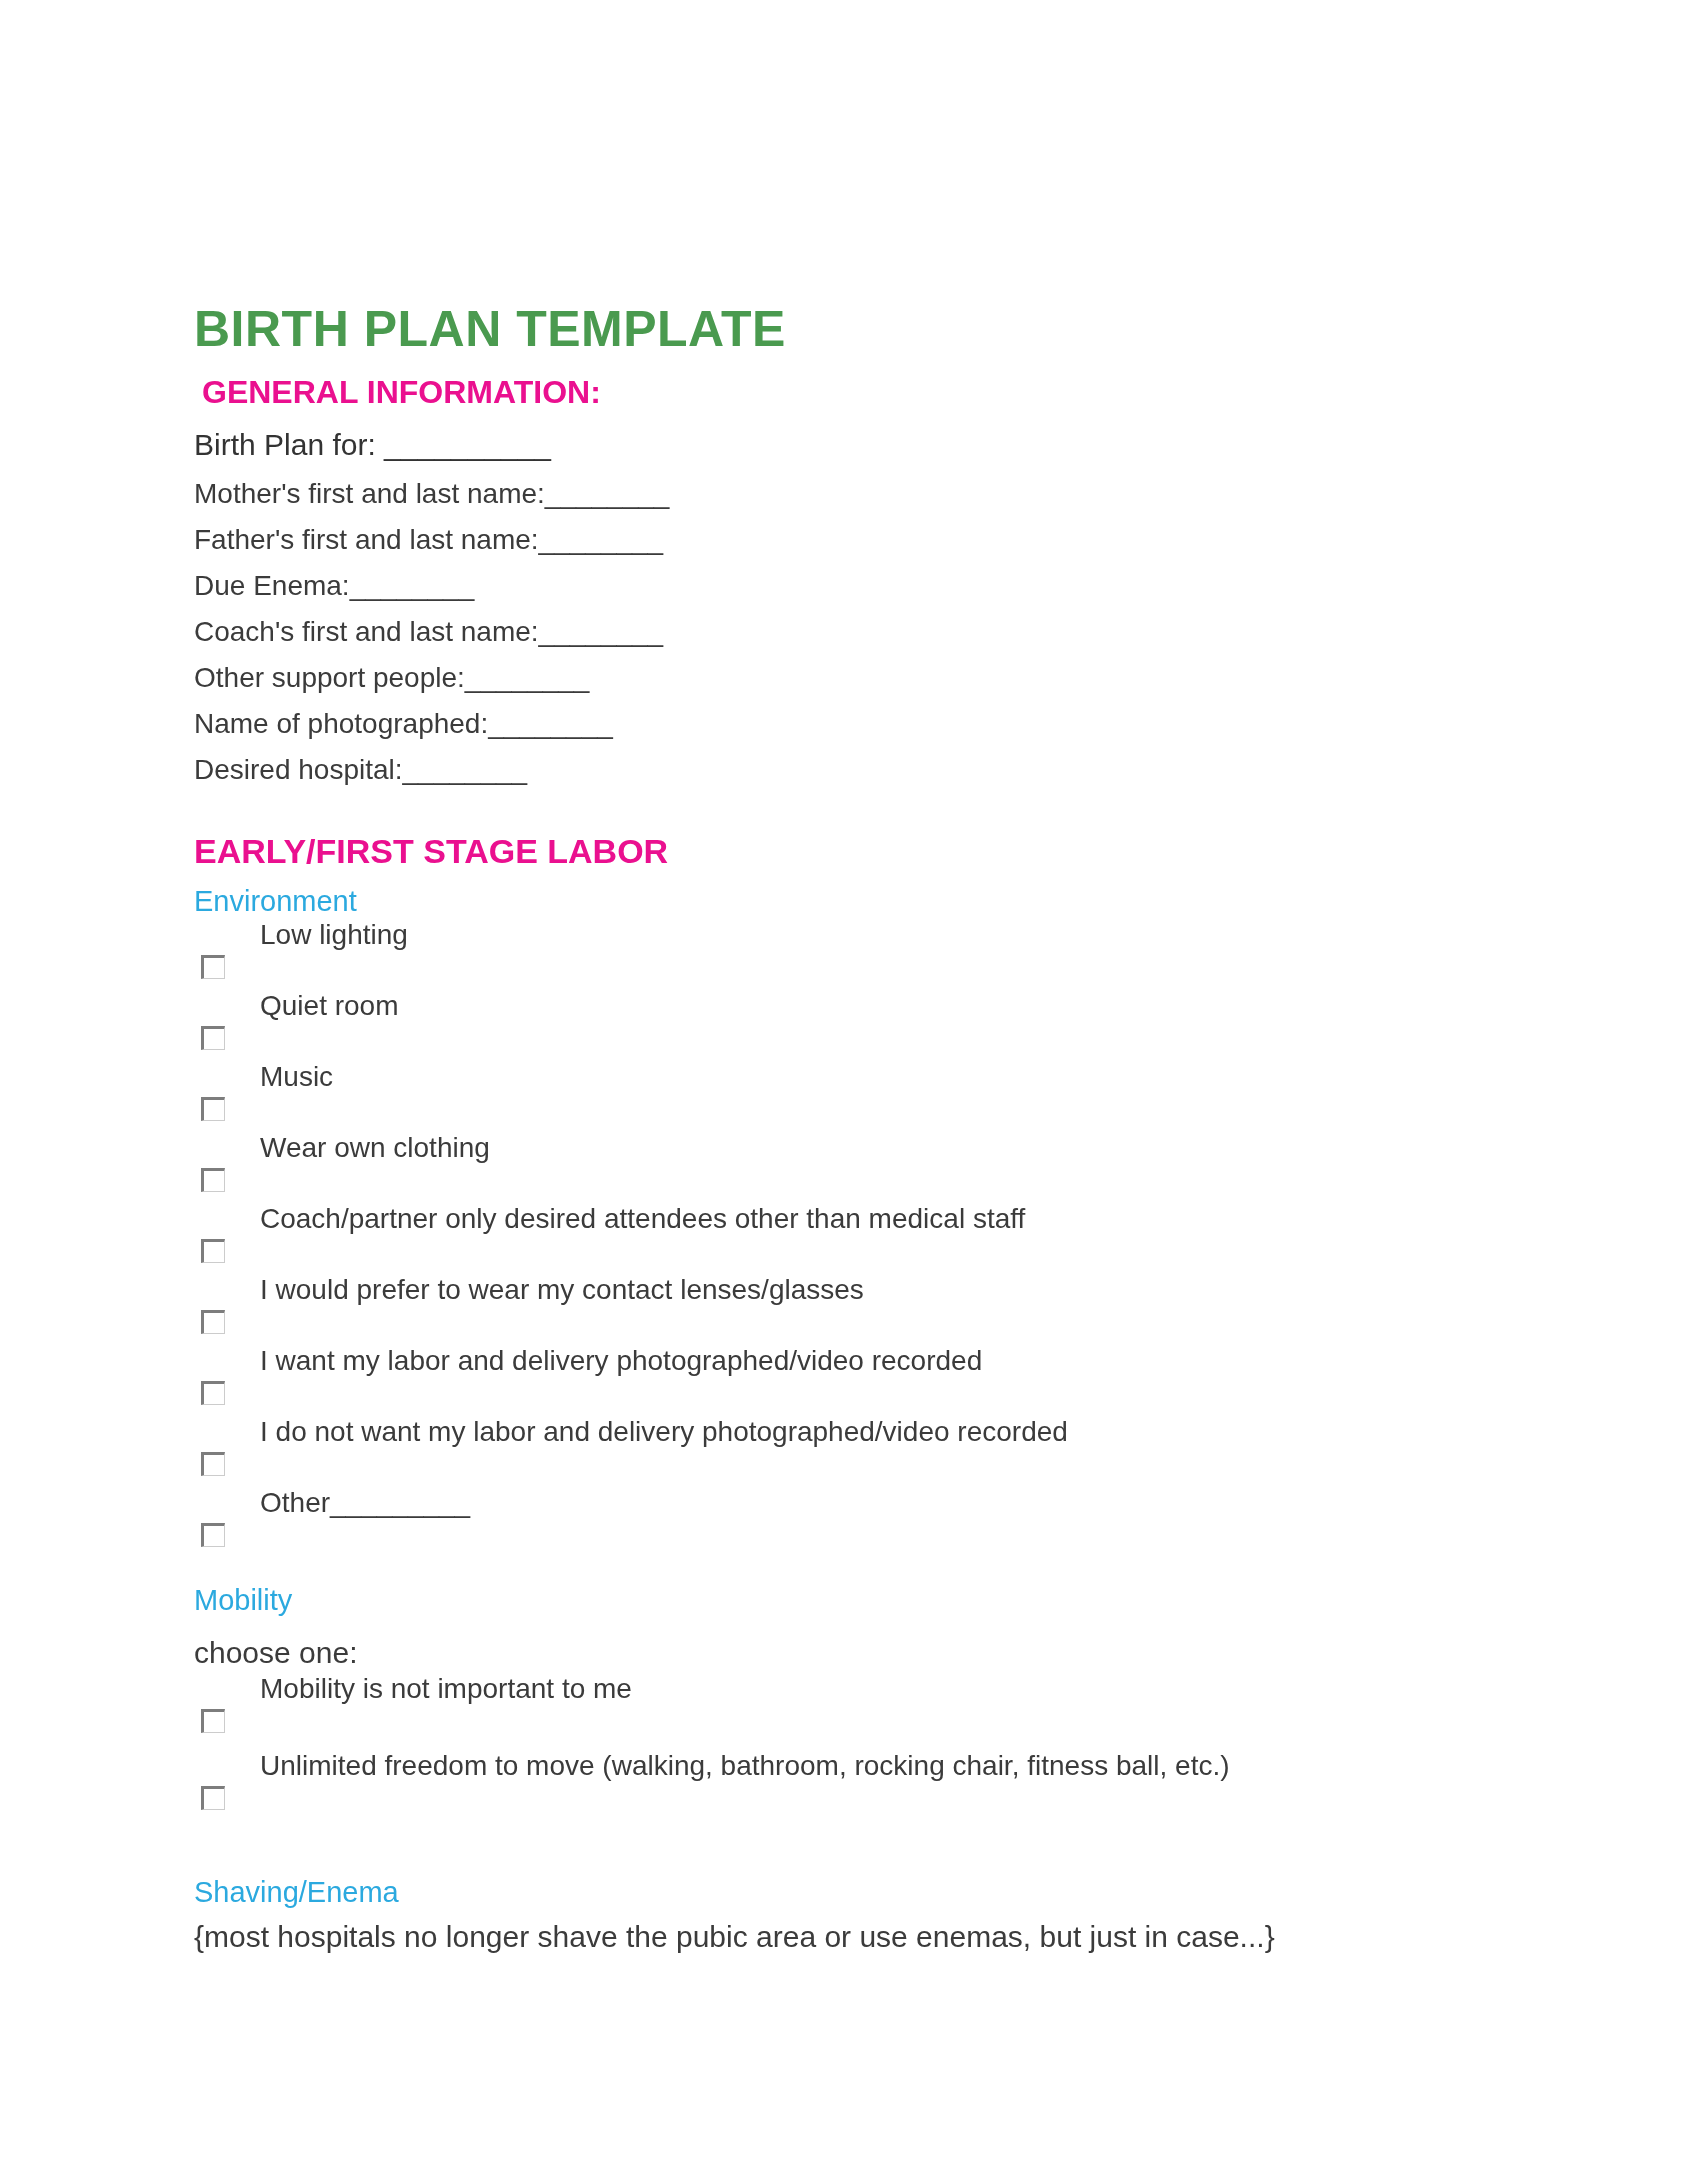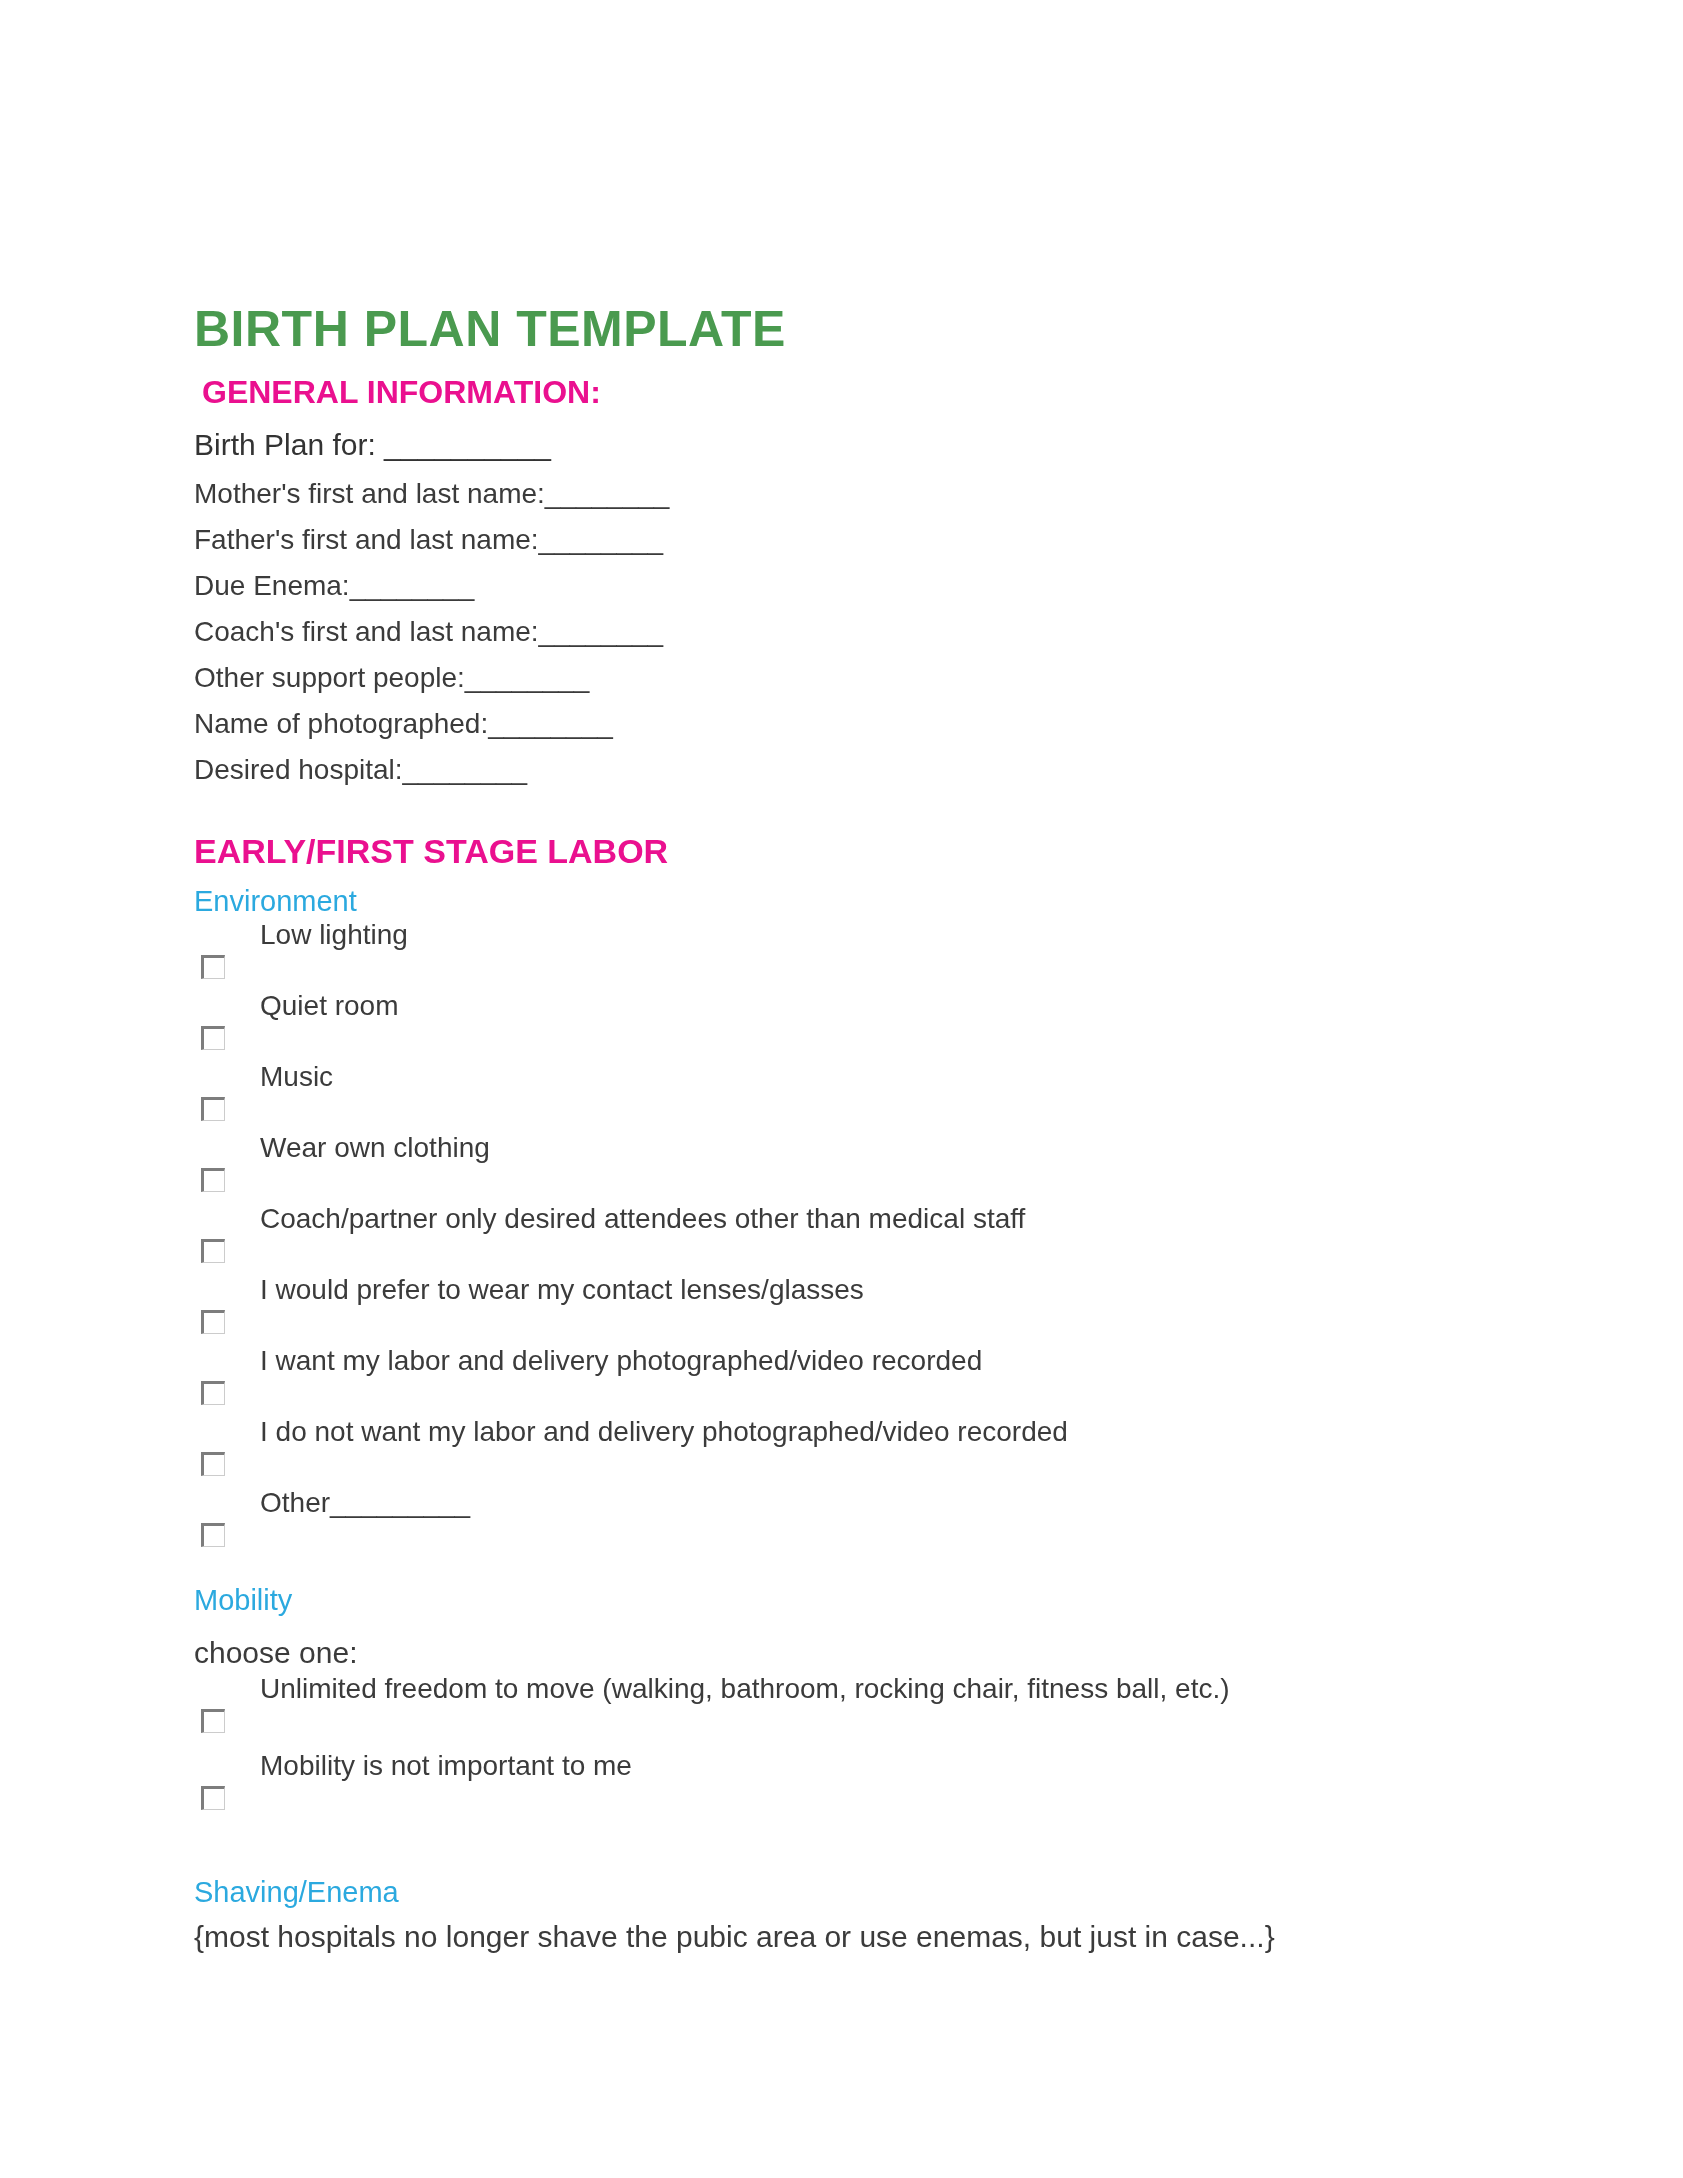--- a/index.html
+++ b/index.html
@@ -203,25 +203,25 @@
         <div class="checkbox"></div>
       </div>
     </div>
 
     <h3 class="h-blue h-mobility">Mobility</h3>
 
     <div class="choose-line">choose one:</div>
 
     <div class="checklist mobility-list">
       <div class="check-item">
+        <div class="check-label">Mobility is not important to me</div>
+        <div class="checkbox"></div>
+      </div>
+      <div class="check-item">
         <div class="check-label">Unlimited freedom to move (walking, bathroom, rocking chair, fitness ball, etc.)</div>
-        <div class="checkbox"></div>
-      </div>
-      <div class="check-item">
-        <div class="check-label">Mobility is not important to me</div>
         <div class="checkbox"></div>
       </div>
     </div>
 
     <h3 class="h-blue h-shaving">Shaving/Enema</h3>
 
     <div class="note-line">{most hospitals no longer shave the pubic area or use enemas, but just in case...}</div>
 
   </div>
 </div>

